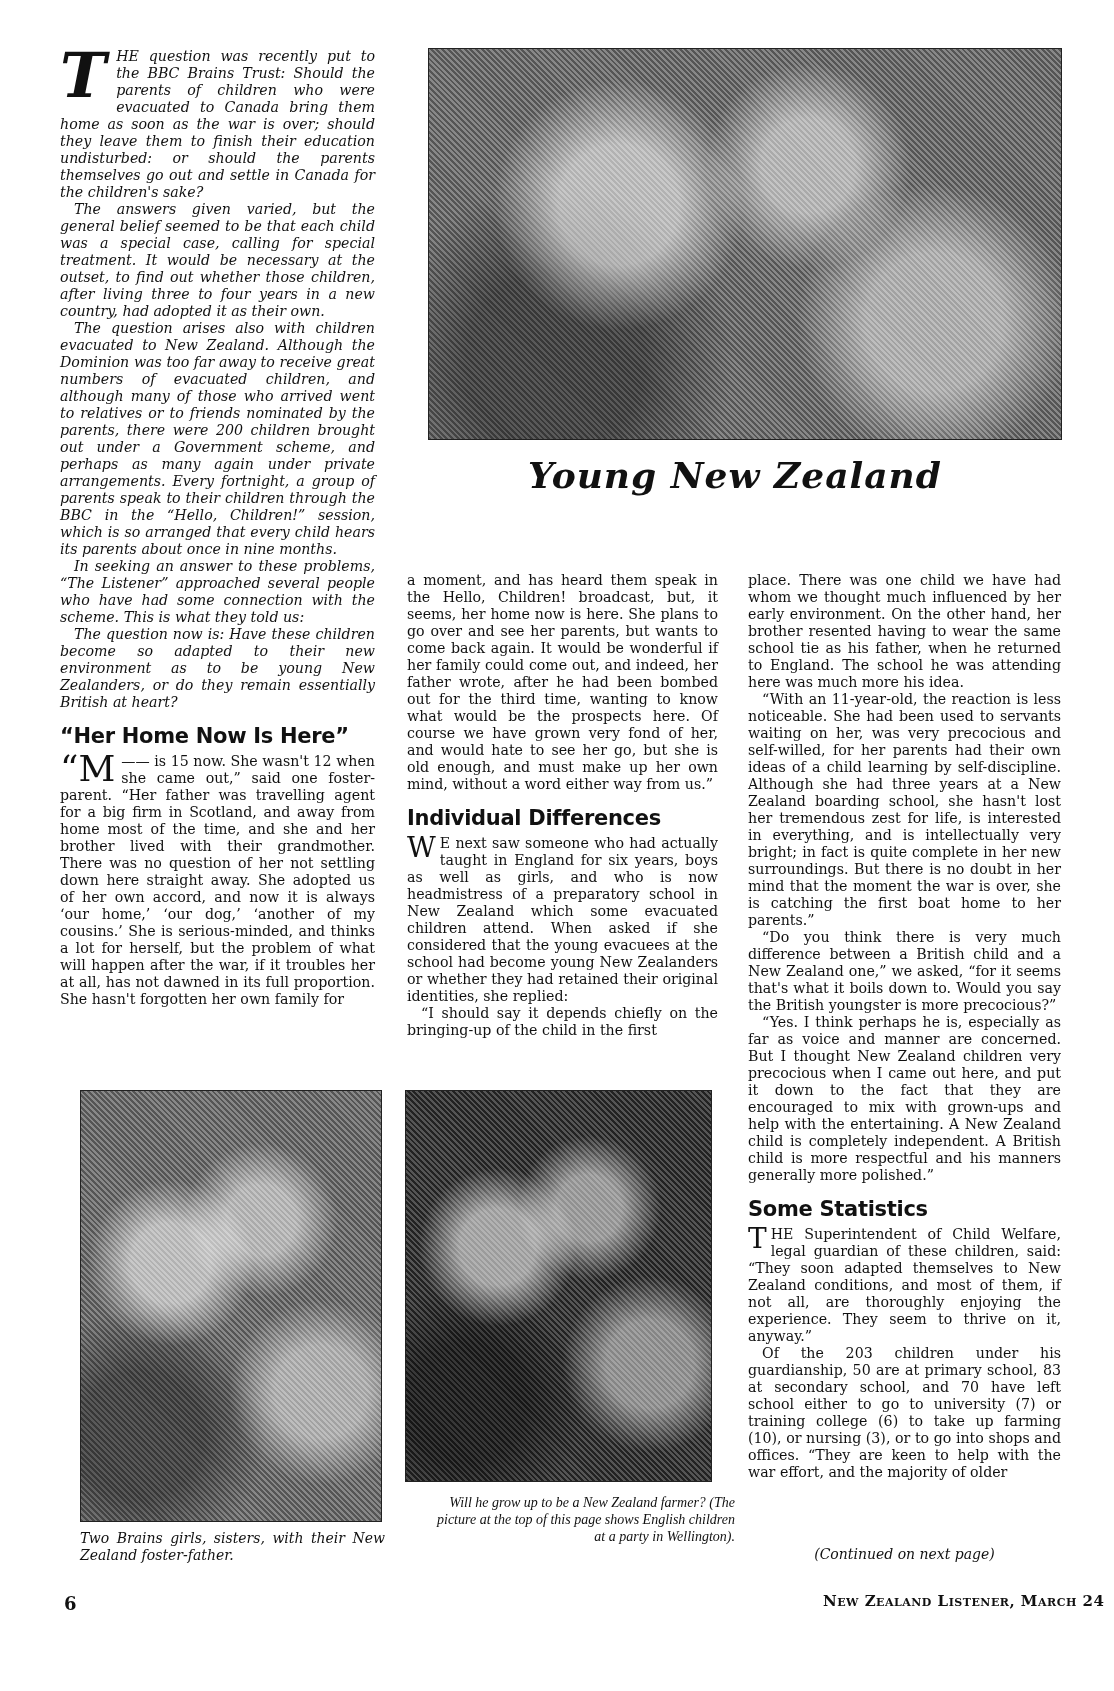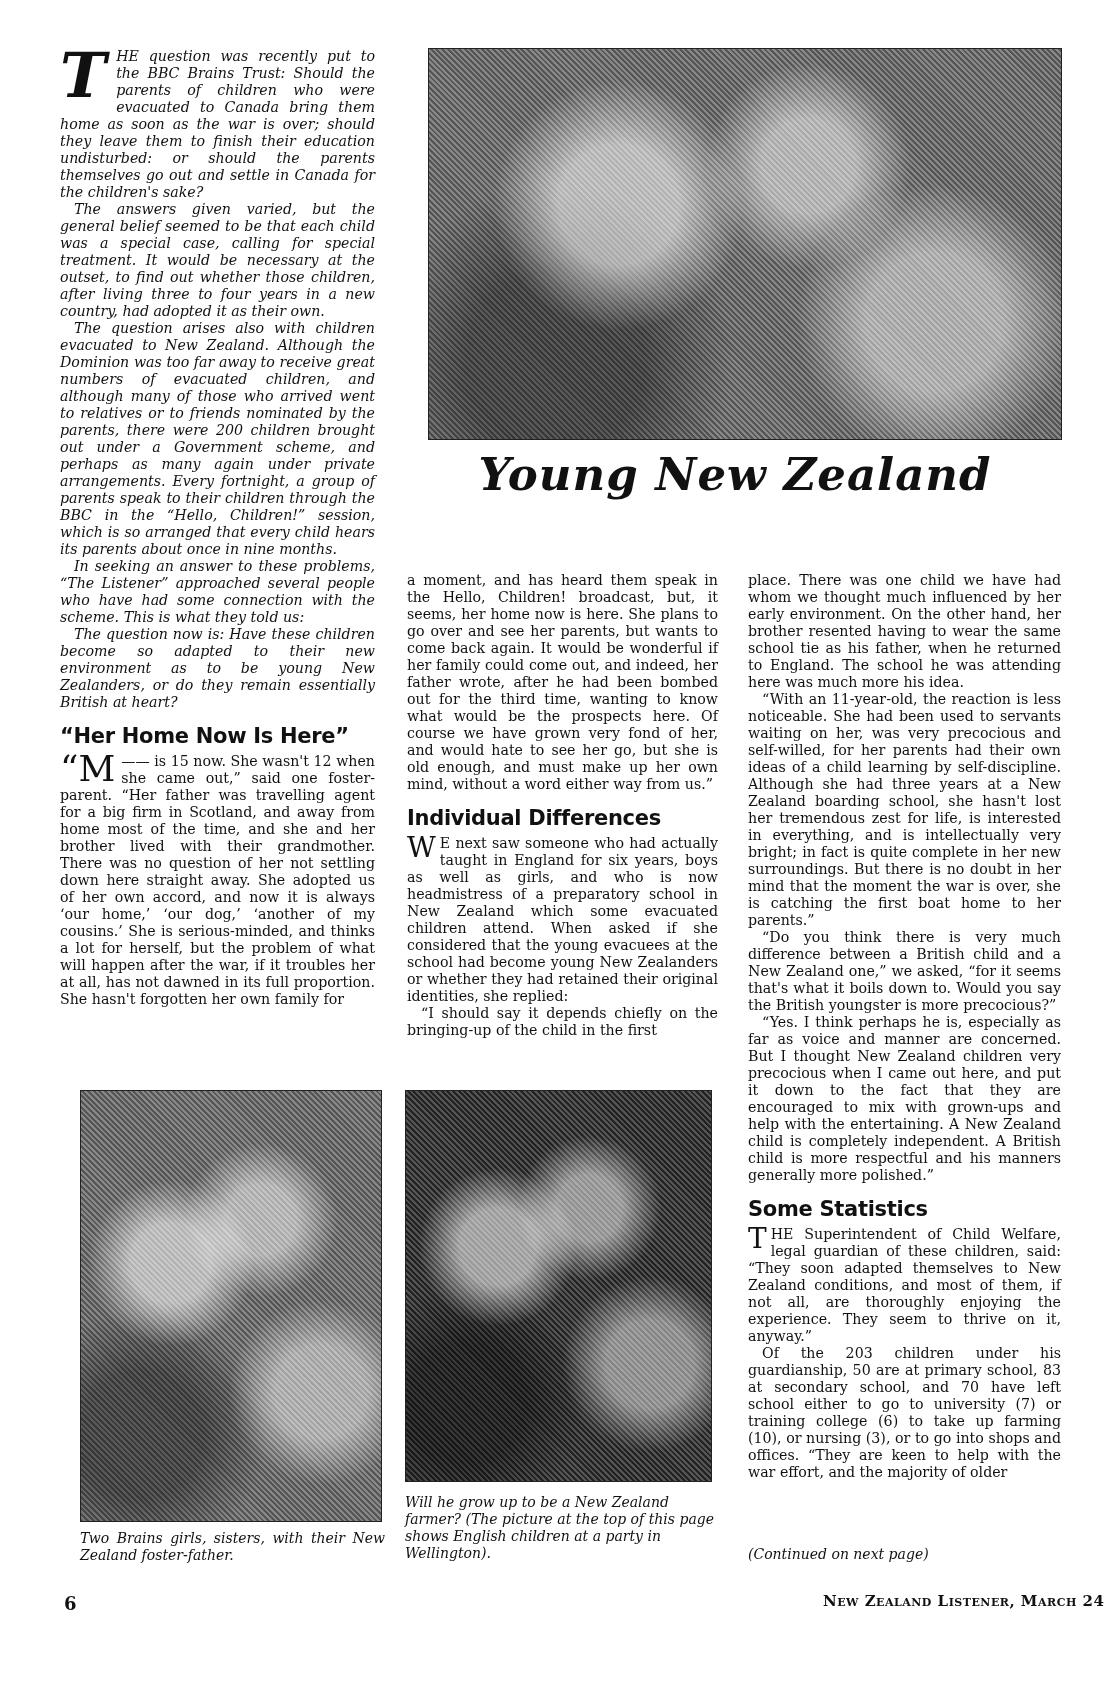--- a/index.html
+++ b/index.html
@@ -12,37 +12,37 @@
   #col1 { left: 60px; top: 48px; width: 315px; }
   #col2 { left: 407px; top: 572px; width: 311px; }
   #col3 { left: 748px; top: 572px; width: 313px; }
   .drop-t { float: left; font-size: 62px; line-height: 52px; font-style: italic; font-family: "DejaVu Serif", serif;
             margin: 2px 10px 0 0; font-weight: bold; }
   .drop-m { float: left; font-size: 36px; line-height: 32px; margin: 0 6px 0 0; }
   .drop-small { float: left; font-size: 28px; line-height: 26px; margin: 0 4px 0 0; }
   h3.sub { font-family: "DejaVu Sans", sans-serif; font-weight: bold; font-size: 21px; line-height: 26px; margin: 12px 0 4px 0; letter-spacing: -0.3px; }
   .headline { position: absolute; left: 410px; top: 448px; width: 650px; text-align: center;
               font-family: "DejaVu Serif", serif; font-weight: bold; font-style: italic;
-              font-size: 45px; line-height: 54px; letter-spacing: 1px; }
+              font-size: 36px; line-height: 54px; letter-spacing: 1px; }
   .photo { position: absolute; background:
       repeating-linear-gradient(45deg, #555 0 2px, #888 2px 4px),
       #777; border: 1px solid #222; overflow: hidden; }
   .photo .shade { position: absolute; inset: 0; background:
       radial-gradient(circle at 30% 40%, rgba(255,255,255,0.55) 0 12%, transparent 25%),
       radial-gradient(circle at 60% 30%, rgba(255,255,255,0.5) 0 10%, transparent 22%),
       radial-gradient(circle at 80% 70%, rgba(255,255,255,0.45) 0 12%, transparent 24%),
       radial-gradient(circle at 20% 80%, rgba(0,0,0,0.35) 0 15%, transparent 30%); }
   #photo-top { left: 428px; top: 48px; width: 632px; height: 390px; }
   #photo-left { left: 80px; top: 1090px; width: 300px; height: 430px; }
   #photo-mid { left: 405px; top: 1090px; width: 305px; height: 390px; background:
       repeating-linear-gradient(45deg, #222 0 2px, #555 2px 4px); }
   .caption { position: absolute; font-style: italic; font-size: 14px; line-height: 17px; }
   #cap-left { left: 80px; top: 1530px; width: 305px; text-align: justify; }
-  #cap-mid { left: 405px; top: 1494px; width: 310px; text-align: left; }
-  #continued { position: absolute; left: 748px; top: 1546px; width: 313px; text-align: left; font-style: italic; font-size: 14px; }
+  #cap-mid { left: 425px; top: 1494px; width: 310px; text-align: right; font-family: Liberation Serif, serif; }
+  #continued { position: absolute; left: 748px; top: 1546px; width: 313px; text-align: center; font-style: italic; font-size: 14px; }
   #page-num { position: absolute; left: 64px; top: 1593px; font-weight: bold; font-size: 18px; }
   #footer { position: absolute; left: 778px; top: 1592px; font-weight: bold; font-size: 15px; letter-spacing: 0.5px; font-variant: small-caps; margin-left: 45px; }
 </style>
 </head>
 <body>
 
 <div id="photo-top" class="photo">
     <div class="shade"></div>
   </div>
 

